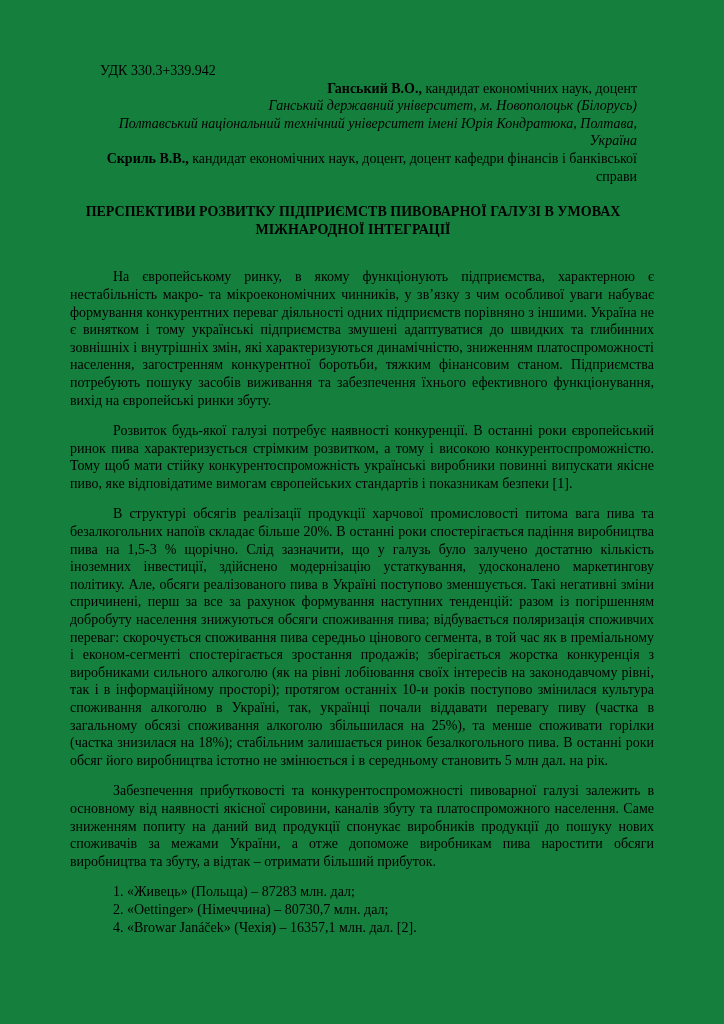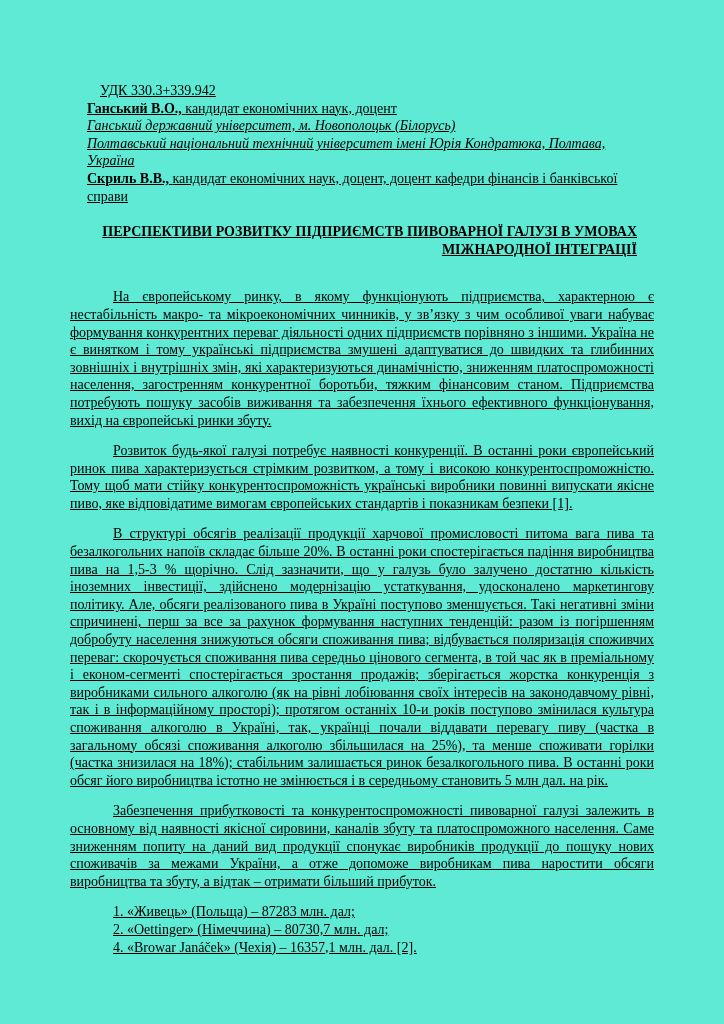--- a/index.html
+++ b/index.html
@@ -5,44 +5,43 @@
   html, body {
     margin: 0;
     padding: 0;
     background: #ffffff;
   }
   .page {
     position: relative;
     width: 724px;
     height: 1024px;
     box-sizing: border-box;
-    padding: 82px 57px 0 57px;
-    background: #5eead4;
+    padding: 62px 57px 0 57px;
+    background: #15803d;
     font-family: "Liberation Serif", "DejaVu Serif", serif;
     font-size: 14px;
     line-height: 17.6px;
     color: #000000;
     overflow: hidden;
-    text-decoration: underline;
   }
   .udc {
     margin: 0;
     text-indent: 43px;
     text-align: left;
   }
   .hdr {
     margin: 0;
     padding: 0 30px;
-    text-align: left;
+    text-align: right;
   }
   .b { font-weight: bold; }
   .i { font-style: italic; }
   .title {
     margin: 18px 30px 30px 12px;
-    text-align: right;
+    text-align: center;
     font-weight: bold;
     font-size: 14px;
     line-height: 17.6px;
   }
   .par {
     margin: 13px;
     text-align: justify;
     text-indent: 43px;
   }
   .list { margin: 0; }

